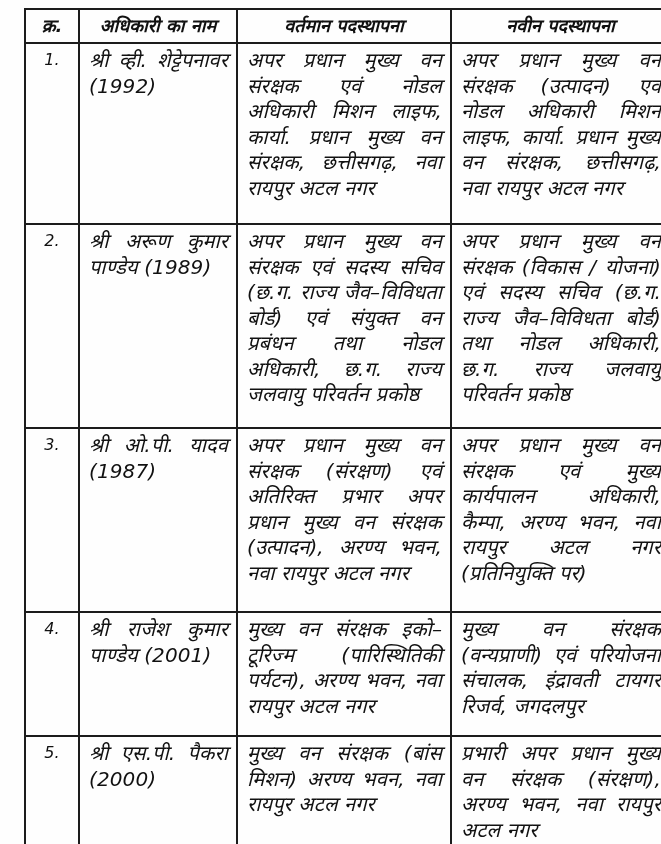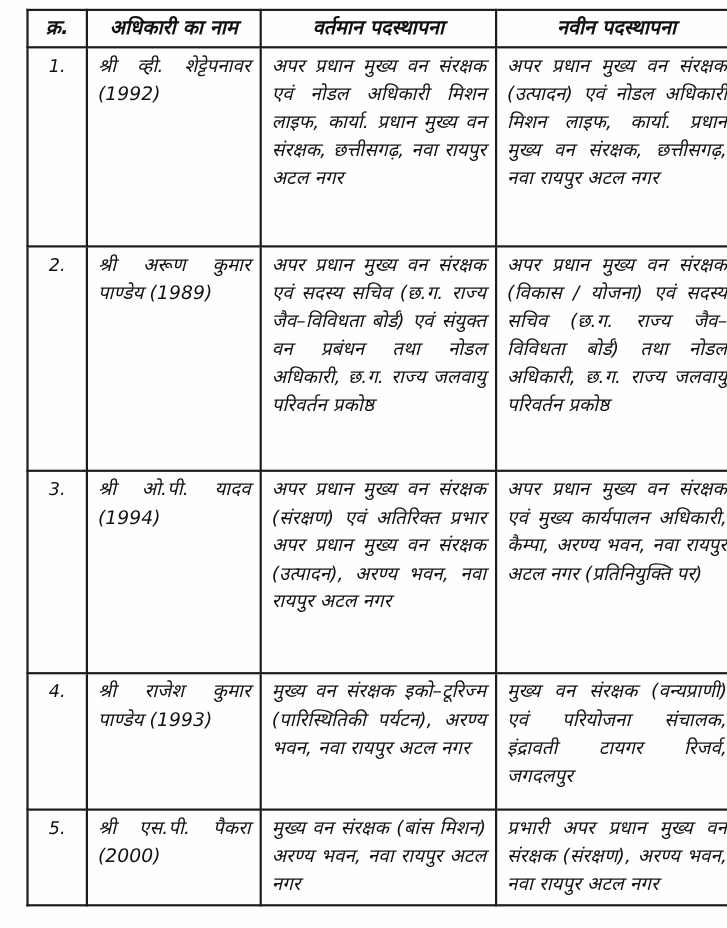--- a/index.html
+++ b/index.html
@@ -46,21 +46,21 @@
     height: 33px;
     line-height: 24px;
     white-space: nowrap;
   }
   td.sno-cell {
     text-align: center;
     font-size: 16px;
     padding-top: 6px;
   }
   td.body-cell {
-    font-size: 17px;
+    font-size: 20px;
     line-height: 25.5px;
     text-align: justify;
     padding: 4px 8px 4px 9px;
     letter-spacing: 0.1px;
   }
   tr.row-1 { height: 181px; }
   tr.row-2 { height: 204px; }
   tr.row-3 { height: 184px; }
   tr.row-4 { height: 124px; }
   tr.row-5 { height: 87px;  }
@@ -96,27 +96,27 @@
         <td class="body-cell">अपर प्रधान मुख्य वन संरक्षक (उत्पादन) एवं नोडल अधिकारी मिशन लाइफ, कार्या. प्रधान मुख्य वन संरक्षक, छत्तीसगढ़, नवा रायपुर अटल नगर</td>
       </tr>
       <tr class="row-2">
         <td class="sno-cell">2.</td>
         <td class="body-cell">श्री अरूण कुमार पाण्डेय (1989)</td>
         <td class="body-cell">अपर प्रधान मुख्य वन संरक्षक एवं सदस्य सचिव (छ.ग. राज्य जैव–विविधता बोर्ड) एवं संयुक्त वन प्रबंधन तथा नोडल अधिकारी, छ.ग. राज्य जलवायु परिवर्तन प्रकोष्ठ</td>
         <td class="body-cell">अपर प्रधान मुख्य वन संरक्षक (विकास / योजना) एवं सदस्य सचिव (छ.ग. राज्य जैव–विविधता बोर्ड) तथा नोडल अधिकारी, छ.ग. राज्य जलवायु परिवर्तन प्रकोष्ठ</td>
       </tr>
       <tr class="row-3">
         <td class="sno-cell">3.</td>
-        <td class="body-cell">श्री ओ.पी. यादव (1994)</td>
+        <td class="body-cell">श्री ओ.पी. यादव (1987)</td>
         <td class="body-cell">अपर प्रधान मुख्य वन संरक्षक (संरक्षण) एवं अतिरिक्त प्रभार अपर प्रधान मुख्य वन संरक्षक (उत्पादन), अरण्य भवन, नवा रायपुर अटल नगर</td>
         <td class="body-cell">अपर प्रधान मुख्य वन संरक्षक एवं मुख्य कार्यपालन अधिकारी, कैम्पा, अरण्य भवन, नवा रायपुर अटल नगर (प्रतिनियुक्ति पर)</td>
       </tr>
       <tr class="row-4">
         <td class="sno-cell">4.</td>
-        <td class="body-cell">श्री राजेश कुमार पाण्डेय (1993)</td>
+        <td class="body-cell">श्री राजेश कुमार पाण्डेय (2001)</td>
         <td class="body-cell">मुख्य वन संरक्षक इको–टूरिज्म (पारिस्थितिकी पर्यटन), अरण्य भवन, नवा रायपुर अटल नगर</td>
         <td class="body-cell">मुख्य वन संरक्षक (वन्यप्राणी) एवं परियोजना संचालक, इंद्रावती टायगर रिजर्व, जगदलपुर</td>
       </tr>
       <tr class="row-5">
         <td class="sno-cell">5.</td>
         <td class="body-cell">श्री एस.पी. पैकरा (2000)</td>
         <td class="body-cell">मुख्य वन संरक्षक (बांस मिशन) अरण्य भवन, नवा रायपुर अटल नगर</td>
         <td class="body-cell">प्रभारी अपर प्रधान मुख्य वन संरक्षक (संरक्षण), अरण्य भवन, नवा रायपुर अटल नगर</td>
       </tr>
     </tbody>

